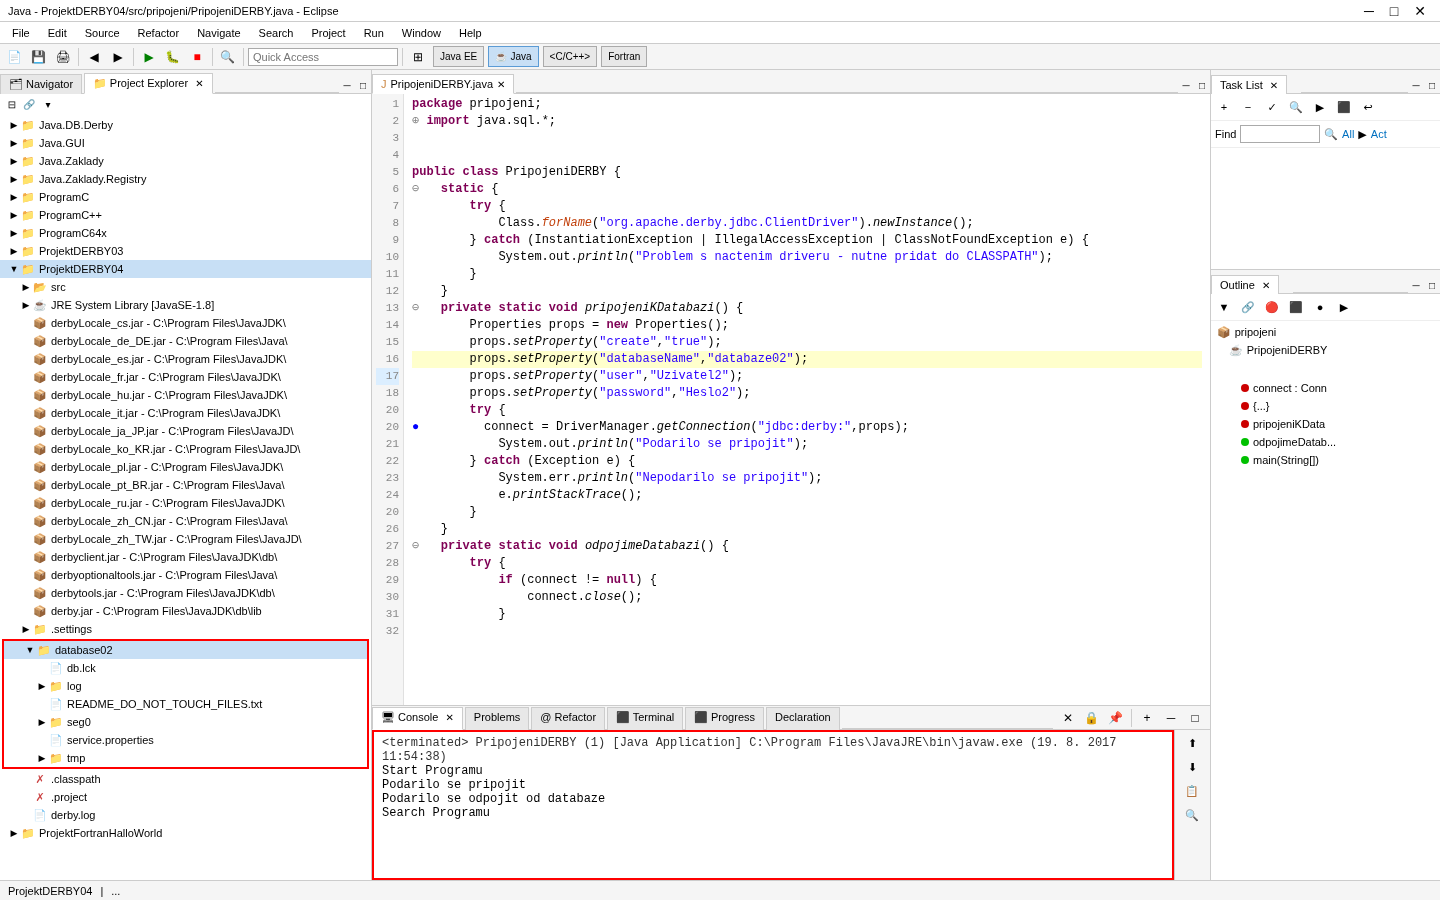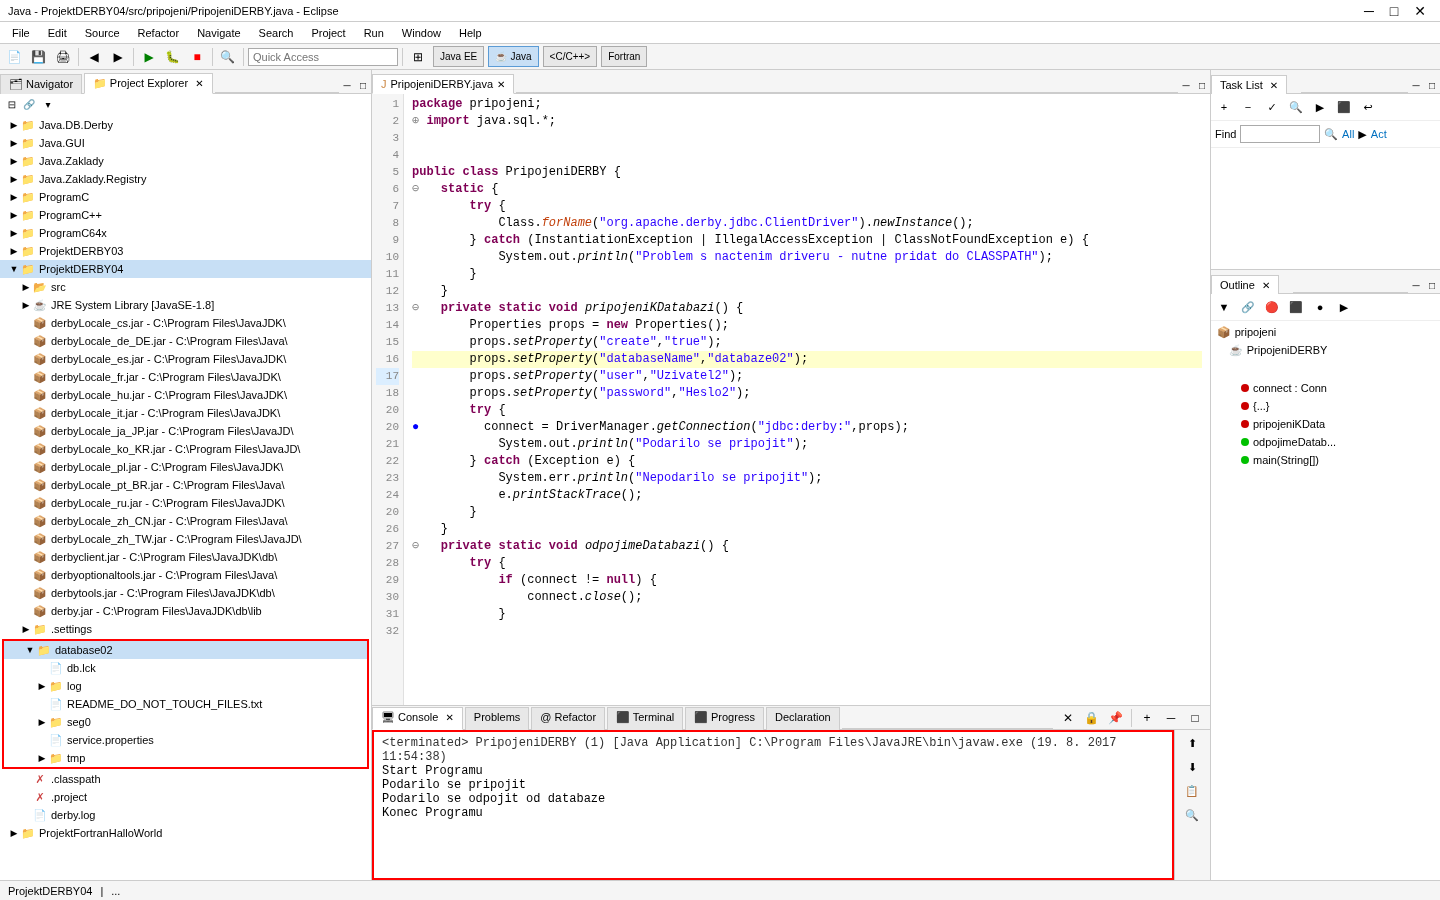--- a/index.html
+++ b/index.html
@@ -514,21 +514,21 @@
           <div class="toolbar-btn">─</div>
           <div class="toolbar-btn">□</div>
         </div>
       </div>
       <div class="console-area">
         <div class="console-output">
           <div style="color:#333;">&lt;terminated&gt; PripojeniDERBY (1) [Java Application] C:\Program Files\JavaJRE\bin\javaw.exe (19. 8. 2017 11:54:38)</div>
           <div>Start Programu</div>
           <div>Podarilo se pripojit</div>
           <div>Podarilo se odpojit od databaze</div>
-          <div>Konec Programu</div>
+          <div>Search Programu</div>
         </div>
         <div class="console-toolbar">
           <div class="console-btn">⬆</div>
           <div class="console-btn">⬇</div>
           <div class="console-btn">📋</div>
           <div class="console-btn">🔍</div>
         </div>
       </div>
     </div>
   </div>

